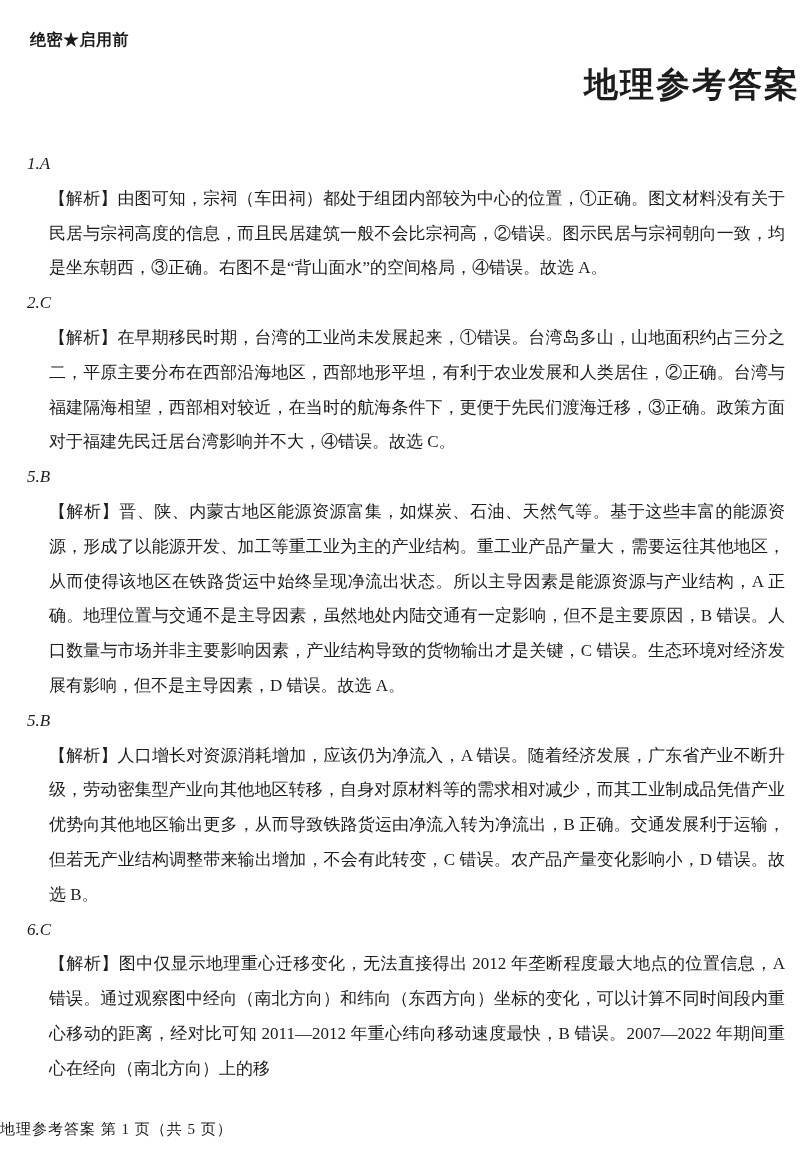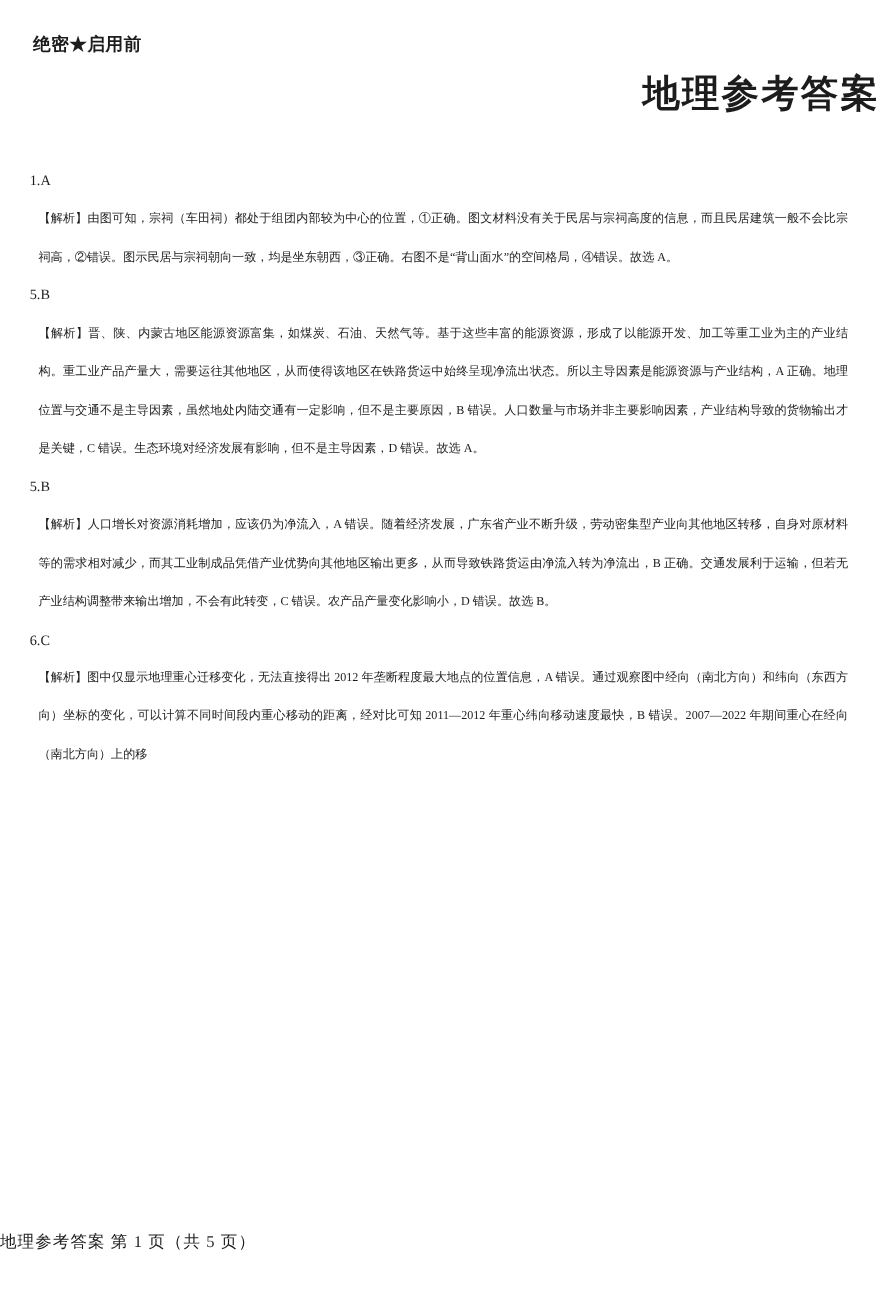--- a/index.html
+++ b/index.html
@@ -38,28 +38,29 @@
   .content {
     position: absolute;
     top: 147px;
     left: 27px;
     width: 746px;
   }
   .answer-item {
     margin: 0;
   }
   .answer-number {
-    font-size: 13px;
+    font-size: 17px;
     line-height: 34.8px;
     white-space: nowrap;
+    font-style: italic;
   }
   .answer-analysis {
-    margin-left: 8px;
+    margin-left: 22px;
     width: 736px;
-    font-size: 11px;
+    font-size: 17px;
     line-height: 34.8px;
     text-align: justify;
     text-justify: inter-character;
   }
   .page-footer {
     position: absolute;
     top: 1120px;
     left: 0;
     width: 100%;
     text-align: left;
@@ -76,20 +77,24 @@
 
   <div class="doc-title">地理参考答案</div>
 
   <div class="content">
 
     <div class="answer-item">
       <div class="answer-number">1.A</div>
       <div class="answer-analysis">【解析】由图可知，宗祠（车田祠）都处于组团内部较为中心的位置，①正确。图文材料没有关于民居与宗祠高度的信息，而且民居建筑一般不会比宗祠高，②错误。图示民居与宗祠朝向一致，均是坐东朝西，③正确。右图不是“背山面水”的空间格局，④错误。故选 A。</div>
     </div>
 
+    <div class="answer-item">
+      <div class="answer-number">2.C</div>
+      <div class="answer-analysis">【解析】在早期移民时期，台湾的工业尚未发展起来，①错误。台湾岛多山，山地面积约占三分之二，平原主要分布在西部沿海地区，西部地形平坦，有利于农业发展和人类居住，②正确。台湾与福建隔海相望，西部相对较近，在当时的航海条件下，更便于先民们渡海迁移，③正确。政策方面对于福建先民迁居台湾影响并不大，④错误。故选 C。</div>
+    </div>
 
     <div class="answer-item">
       <div class="answer-number">5.B</div>
     </div>
 
     <div class="answer-item">
       <div class="answer-analysis">【解析】晋、陕、内蒙古地区能源资源富集，如煤炭、石油、天然气等。基于这些丰富的能源资源，形成了以能源开发、加工等重工业为主的产业结构。重工业产品产量大，需要运往其他地区，从而使得该地区在铁路货运中始终呈现净流出状态。所以主导因素是能源资源与产业结构，A 正确。地理位置与交通不是主导因素，虽然地处内陆交通有一定影响，但不是主要原因，B 错误。人口数量与市场并非主要影响因素，产业结构导致的货物输出才是关键，C 错误。生态环境对经济发展有影响，但不是主导因素，D 错误。故选 A。</div>
     </div>
 
     <div class="answer-item">

